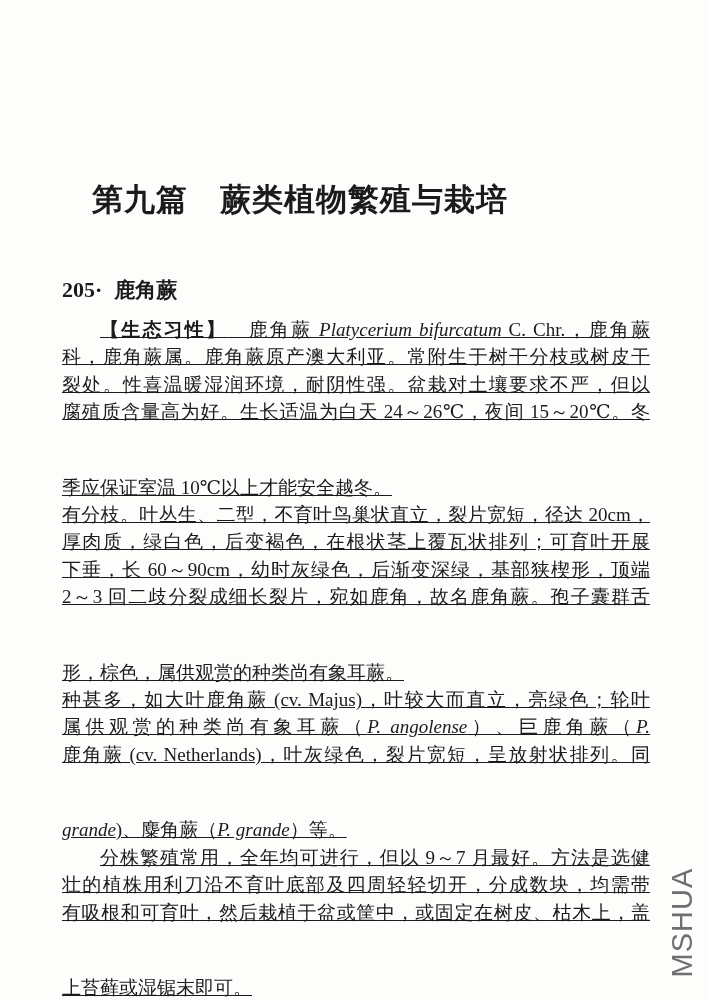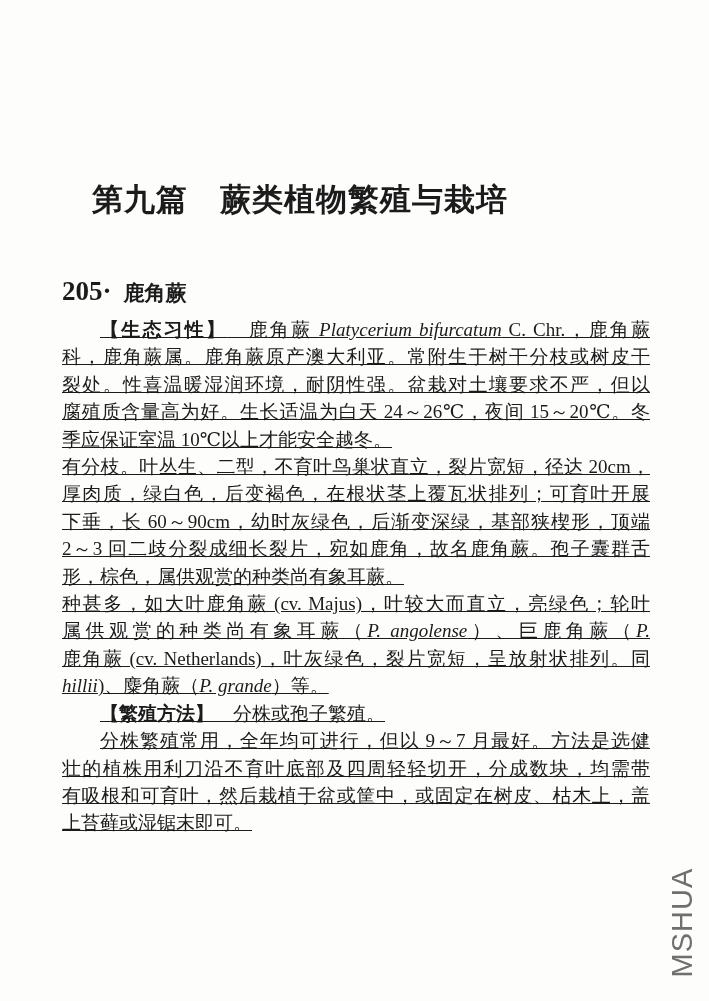--- a/index.html
+++ b/index.html
@@ -26,21 +26,21 @@
     white-space:pre;
   }
   .heading{
     position:absolute;
     top:276px;left:62px;
     white-space:nowrap;
   }
   .heading .num{
     font-family:"Liberation Serif","DejaVu Serif",serif;
     font-weight:bold;
-    font-size:27px;
+    font-size:22px;
   }
   .heading .name{
     font-family:"Liberation Sans","DejaVu Sans",sans-serif;
     font-weight:bold;
     font-size:21px;
     margin-left:12px;
   }
   .body-text{
     position:absolute;
     top:316px;left:62px;
@@ -48,20 +48,21 @@
     font-size:19px;
     line-height:27.4px;
   }
   .line{
     text-align:justify;
     text-align-last:justify;
     text-decoration:underline;
   }
   .line.end{
     text-align-last:left;
+    margin-top:48px;
   }
   .line.ind{
     text-indent:2em;
   }
   .it{font-style:italic;}
   .bd{
     font-weight:bold;
     font-family:"Liberation Sans","DejaVu Sans",sans-serif;
   }
   .watermark{
@@ -95,22 +96,21 @@
       <div class="line"><span>腐殖质含量高为好。生长适温为白天 24～26℃，夜间 15～20℃。冬</span></div>
       <div class="line end"><span>季应保证室温 10℃以上才能安全越冬。</span></div>
       <div class="line"><span>有分枝。叶丛生、二型，不育叶鸟巢状直立，裂片宽短，径达 20cm，</span></div>
       <div class="line"><span>厚肉质，绿白色，后变褐色，在根状茎上覆瓦状排列；可育叶开展</span></div>
       <div class="line"><span>下垂，长 60～90cm，幼时灰绿色，后渐变深绿，基部狭楔形，顶端</span></div>
       <div class="line"><span>2～3 回二歧分裂成细长裂片，宛如鹿角，故名鹿角蕨。孢子囊群舌</span></div>
       <div class="line end"><span>形，棕色，属供观赏的种类尚有象耳蕨。</span></div>
       <div class="line"><span>种甚多，如大叶鹿角蕨 (cv. Majus)，叶较大而直立，亮绿色；轮叶</span></div>
       <div class="line"><span>属供观赏的种类尚有象耳蕨（</span><span class="it">P. angolense</span><span>）、巨鹿角蕨（</span><span class="it">P.</span></div>
       <div class="line"><span>鹿角蕨 (cv. Netherlands)，叶灰绿色，裂片宽短，呈放射状排列。同</span></div>
-      <div class="line end"><span class="it">hillii</span><span>)、麋角蕨（</span><span class="it">P. grande</span><span>）等。</span></div>
-      <div class="line ind end"><span class="bd">【繁殖方法】</span><span>　分株或孢子繁殖。</span></div>
+      <div class="line end"><span class="it">grande</span><span>)、麋角蕨（</span><span class="it">P. grande</span><span>）等。</span></div>
       <div class="line ind"><span>分株繁殖常用，全年均可进行，但以 9～7 月最好。方法是选健</span></div>
       <div class="line"><span>壮的植株用利刀沿不育叶底部及四周轻轻切开，分成数块，均需带</span></div>
       <div class="line"><span>有吸根和可育叶，然后栽植于盆或筐中，或固定在树皮、枯木上，盖</span></div>
       <div class="line end"><span>上苔藓或湿锯末即可。</span></div>
     </div>
 
   <div class="watermark">MSHUA</div>
 
 </div>
 

